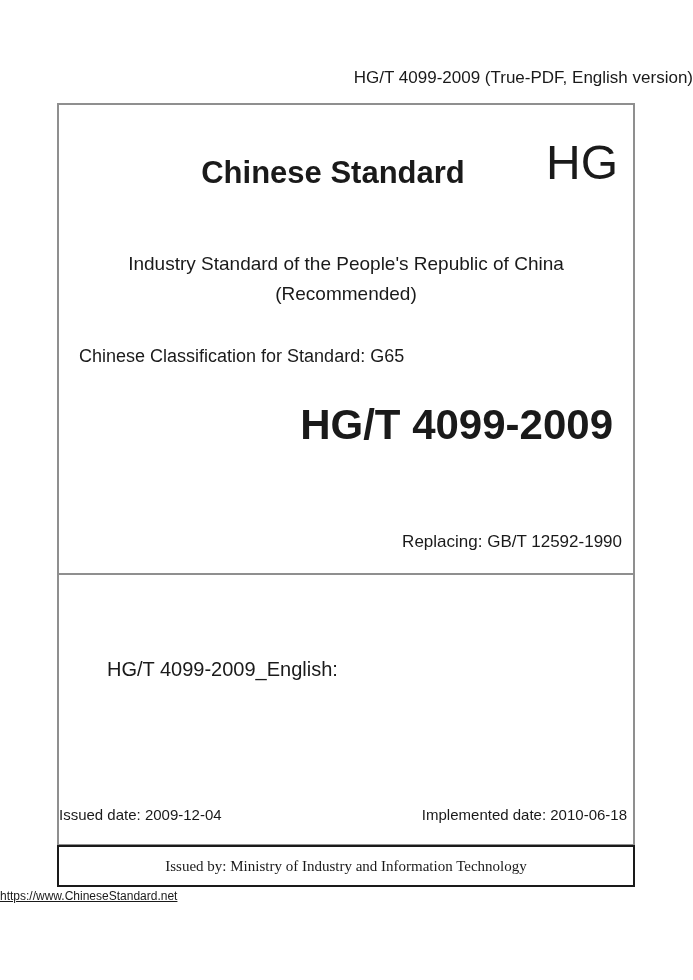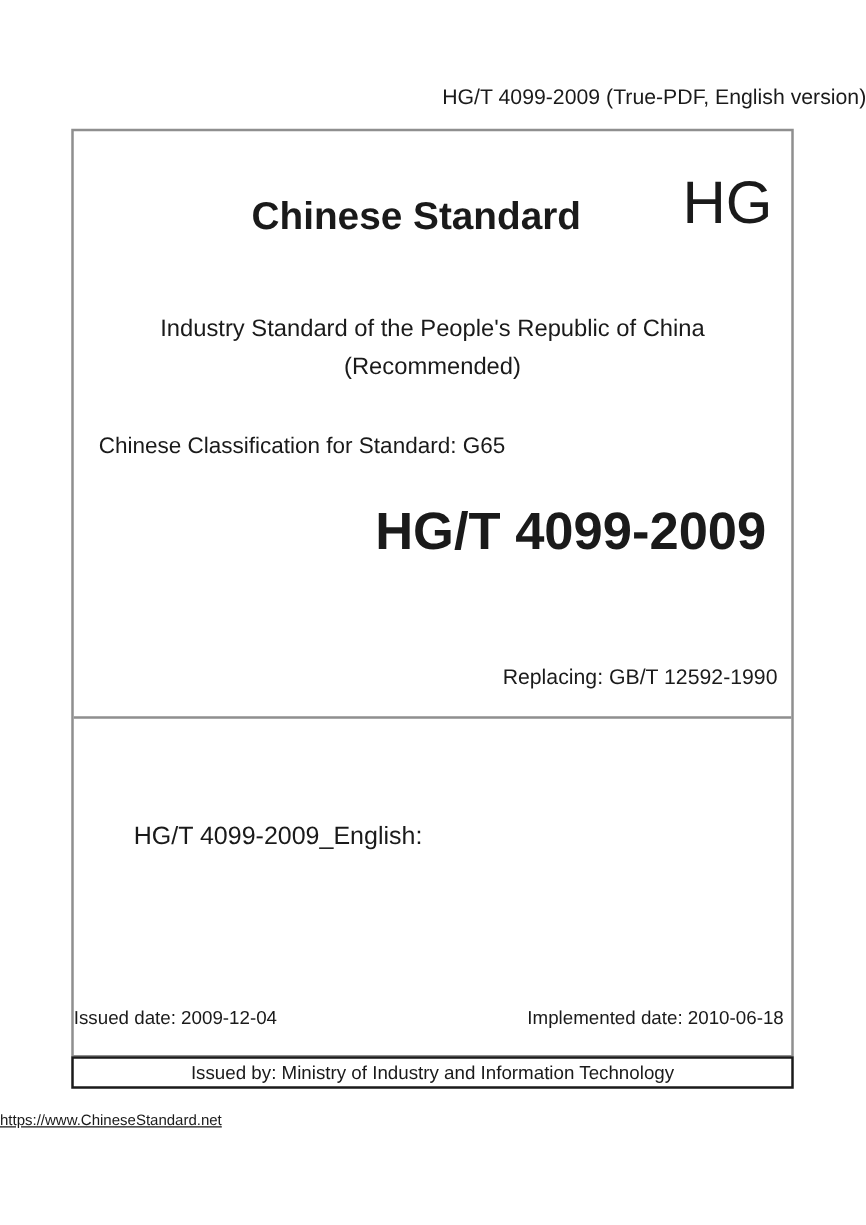--- a/index.html
+++ b/index.html
@@ -110,28 +110,29 @@
     display: flex;
     justify-content: space-between;
     font-size: 15px;
     line-height: 1.1;
   }
   .issuer-box {
     position: absolute;
     left: 57px;
     top: 845px;
     width: 578px;
-    height: 26px;
+    height: 42px;
     border: 2px solid #1a1a1a;
     box-sizing: border-box;
     display: flex;
     align-items: center;
     justify-content: center;
     font-size: 15px;
     background: #ffffff;
+    font-family: Liberation Serif, serif;
   }
   .footer-link {
     position: absolute;
     top: 889px;
     left: 0;
     width: 100%;
     text-align: left;
     font-size: 12px;
     line-height: 1.2;
     color: #1a1a1a;

